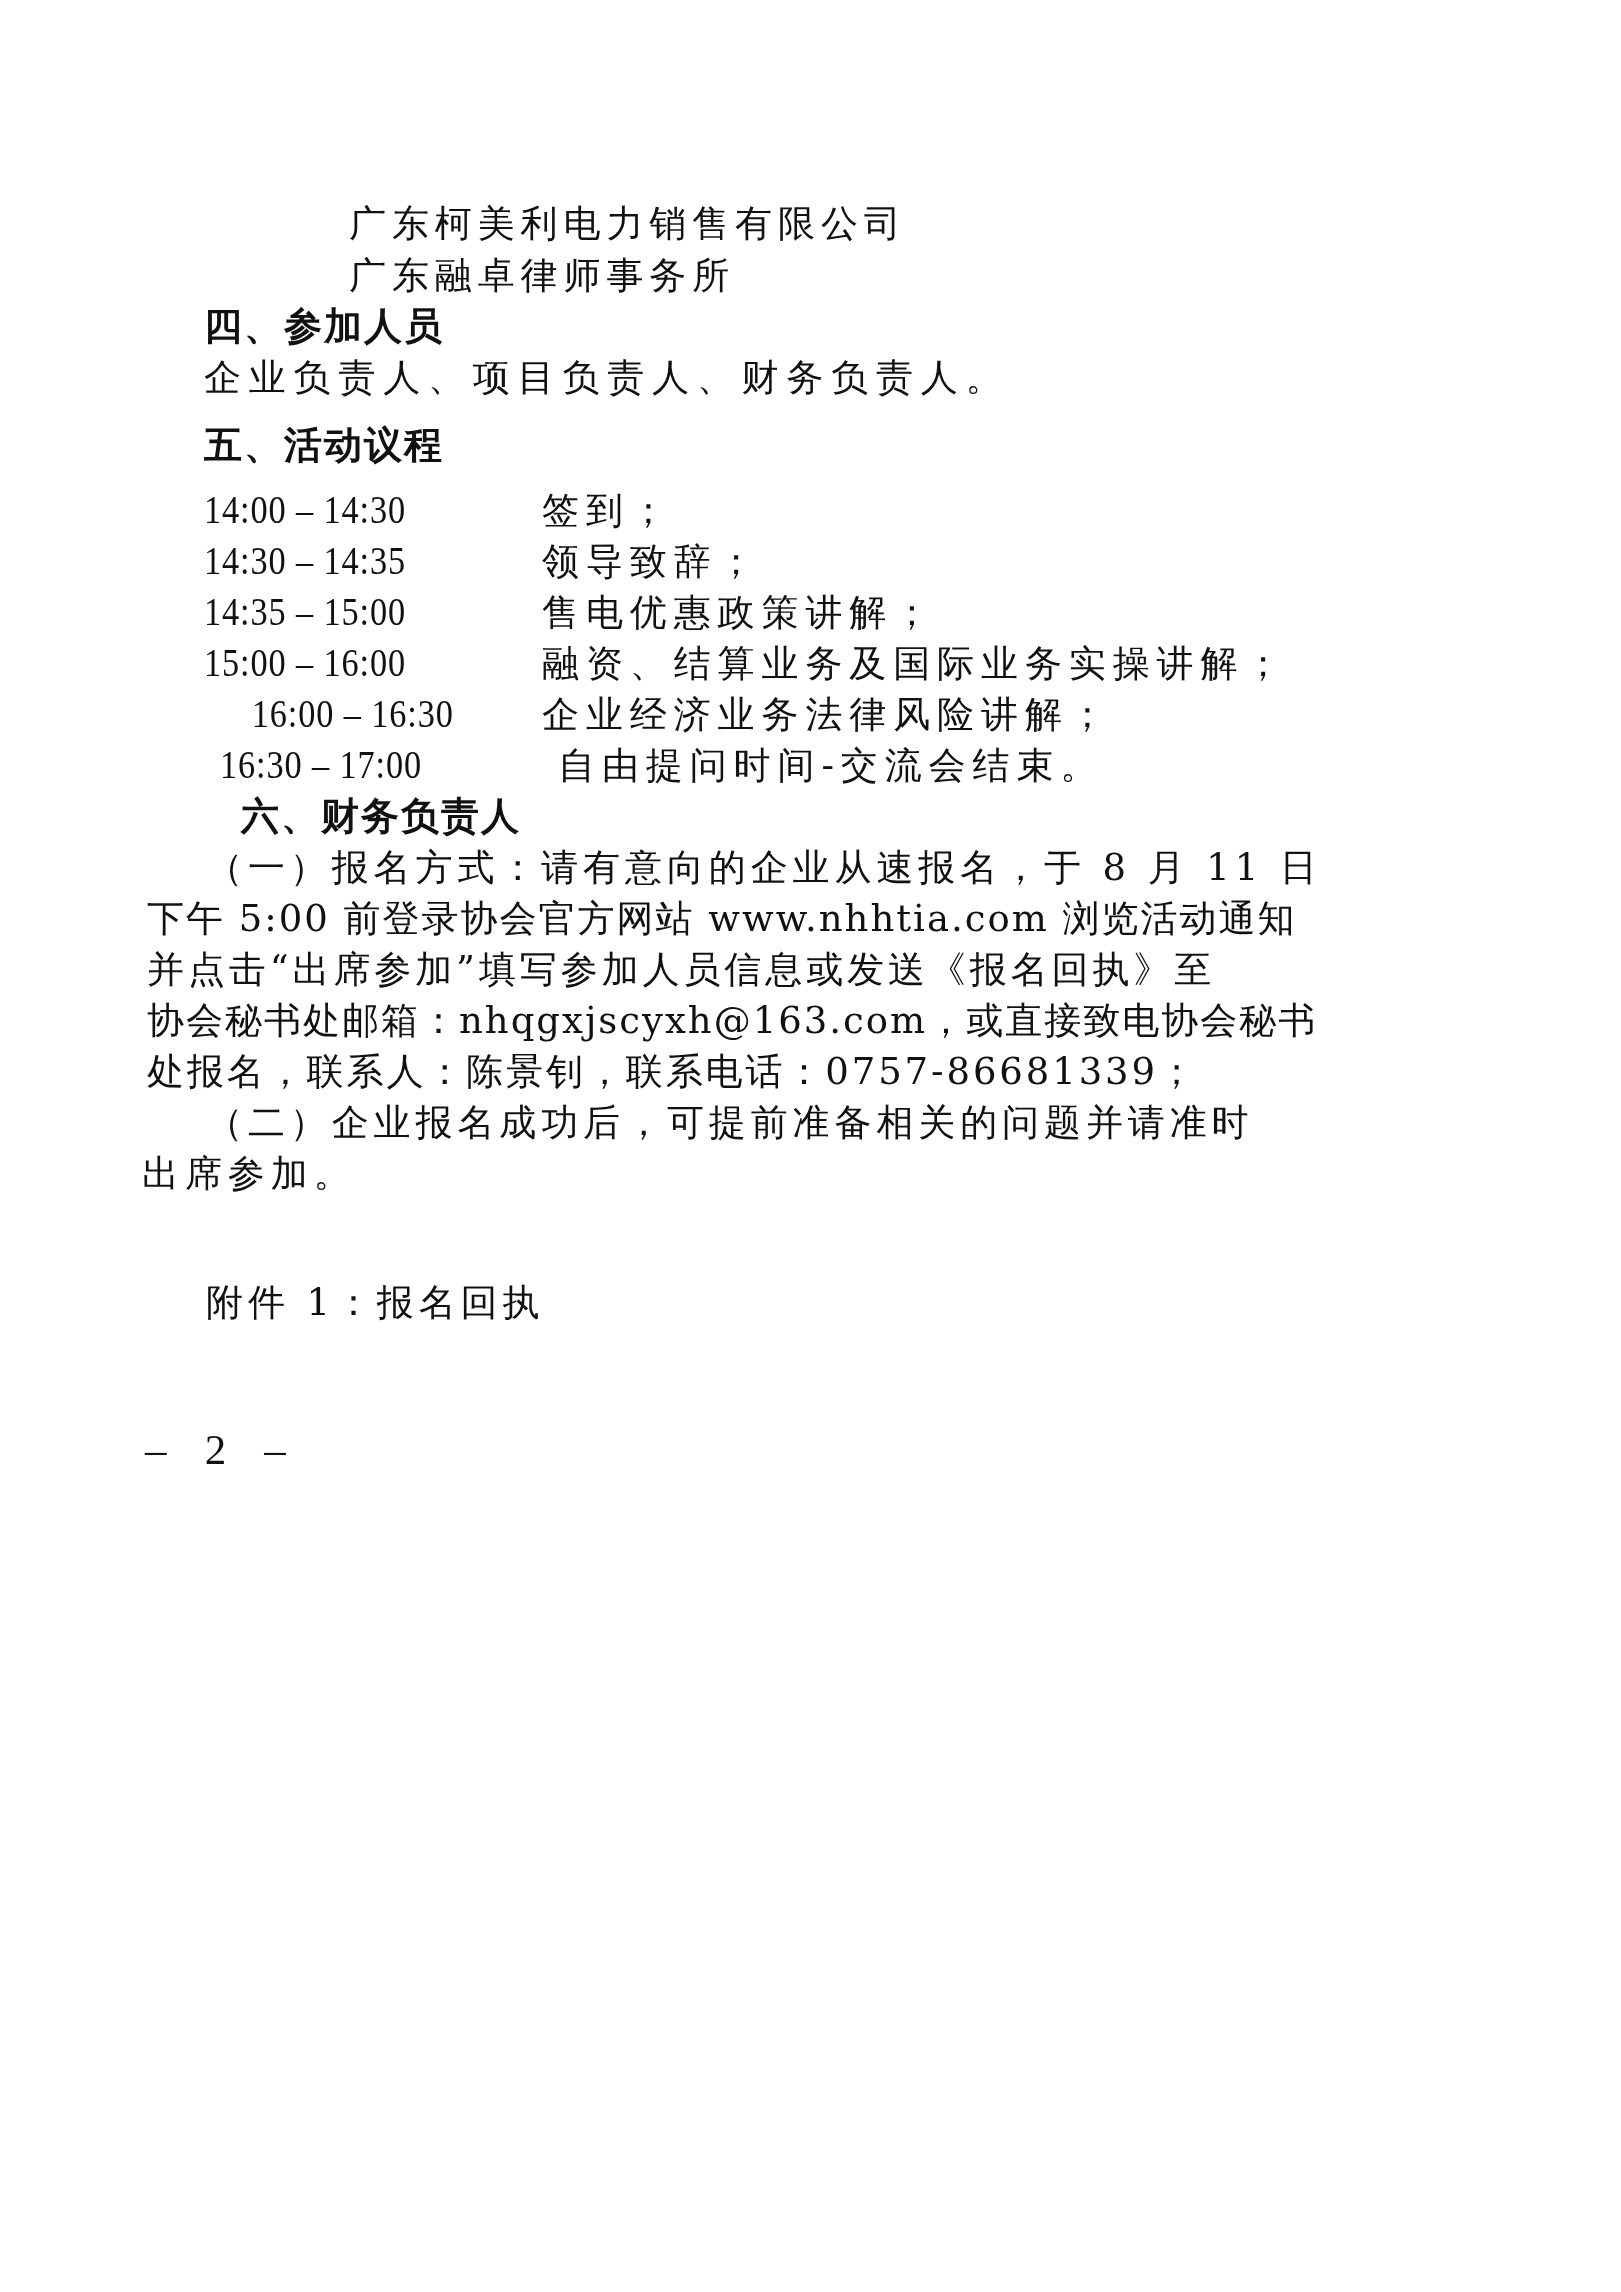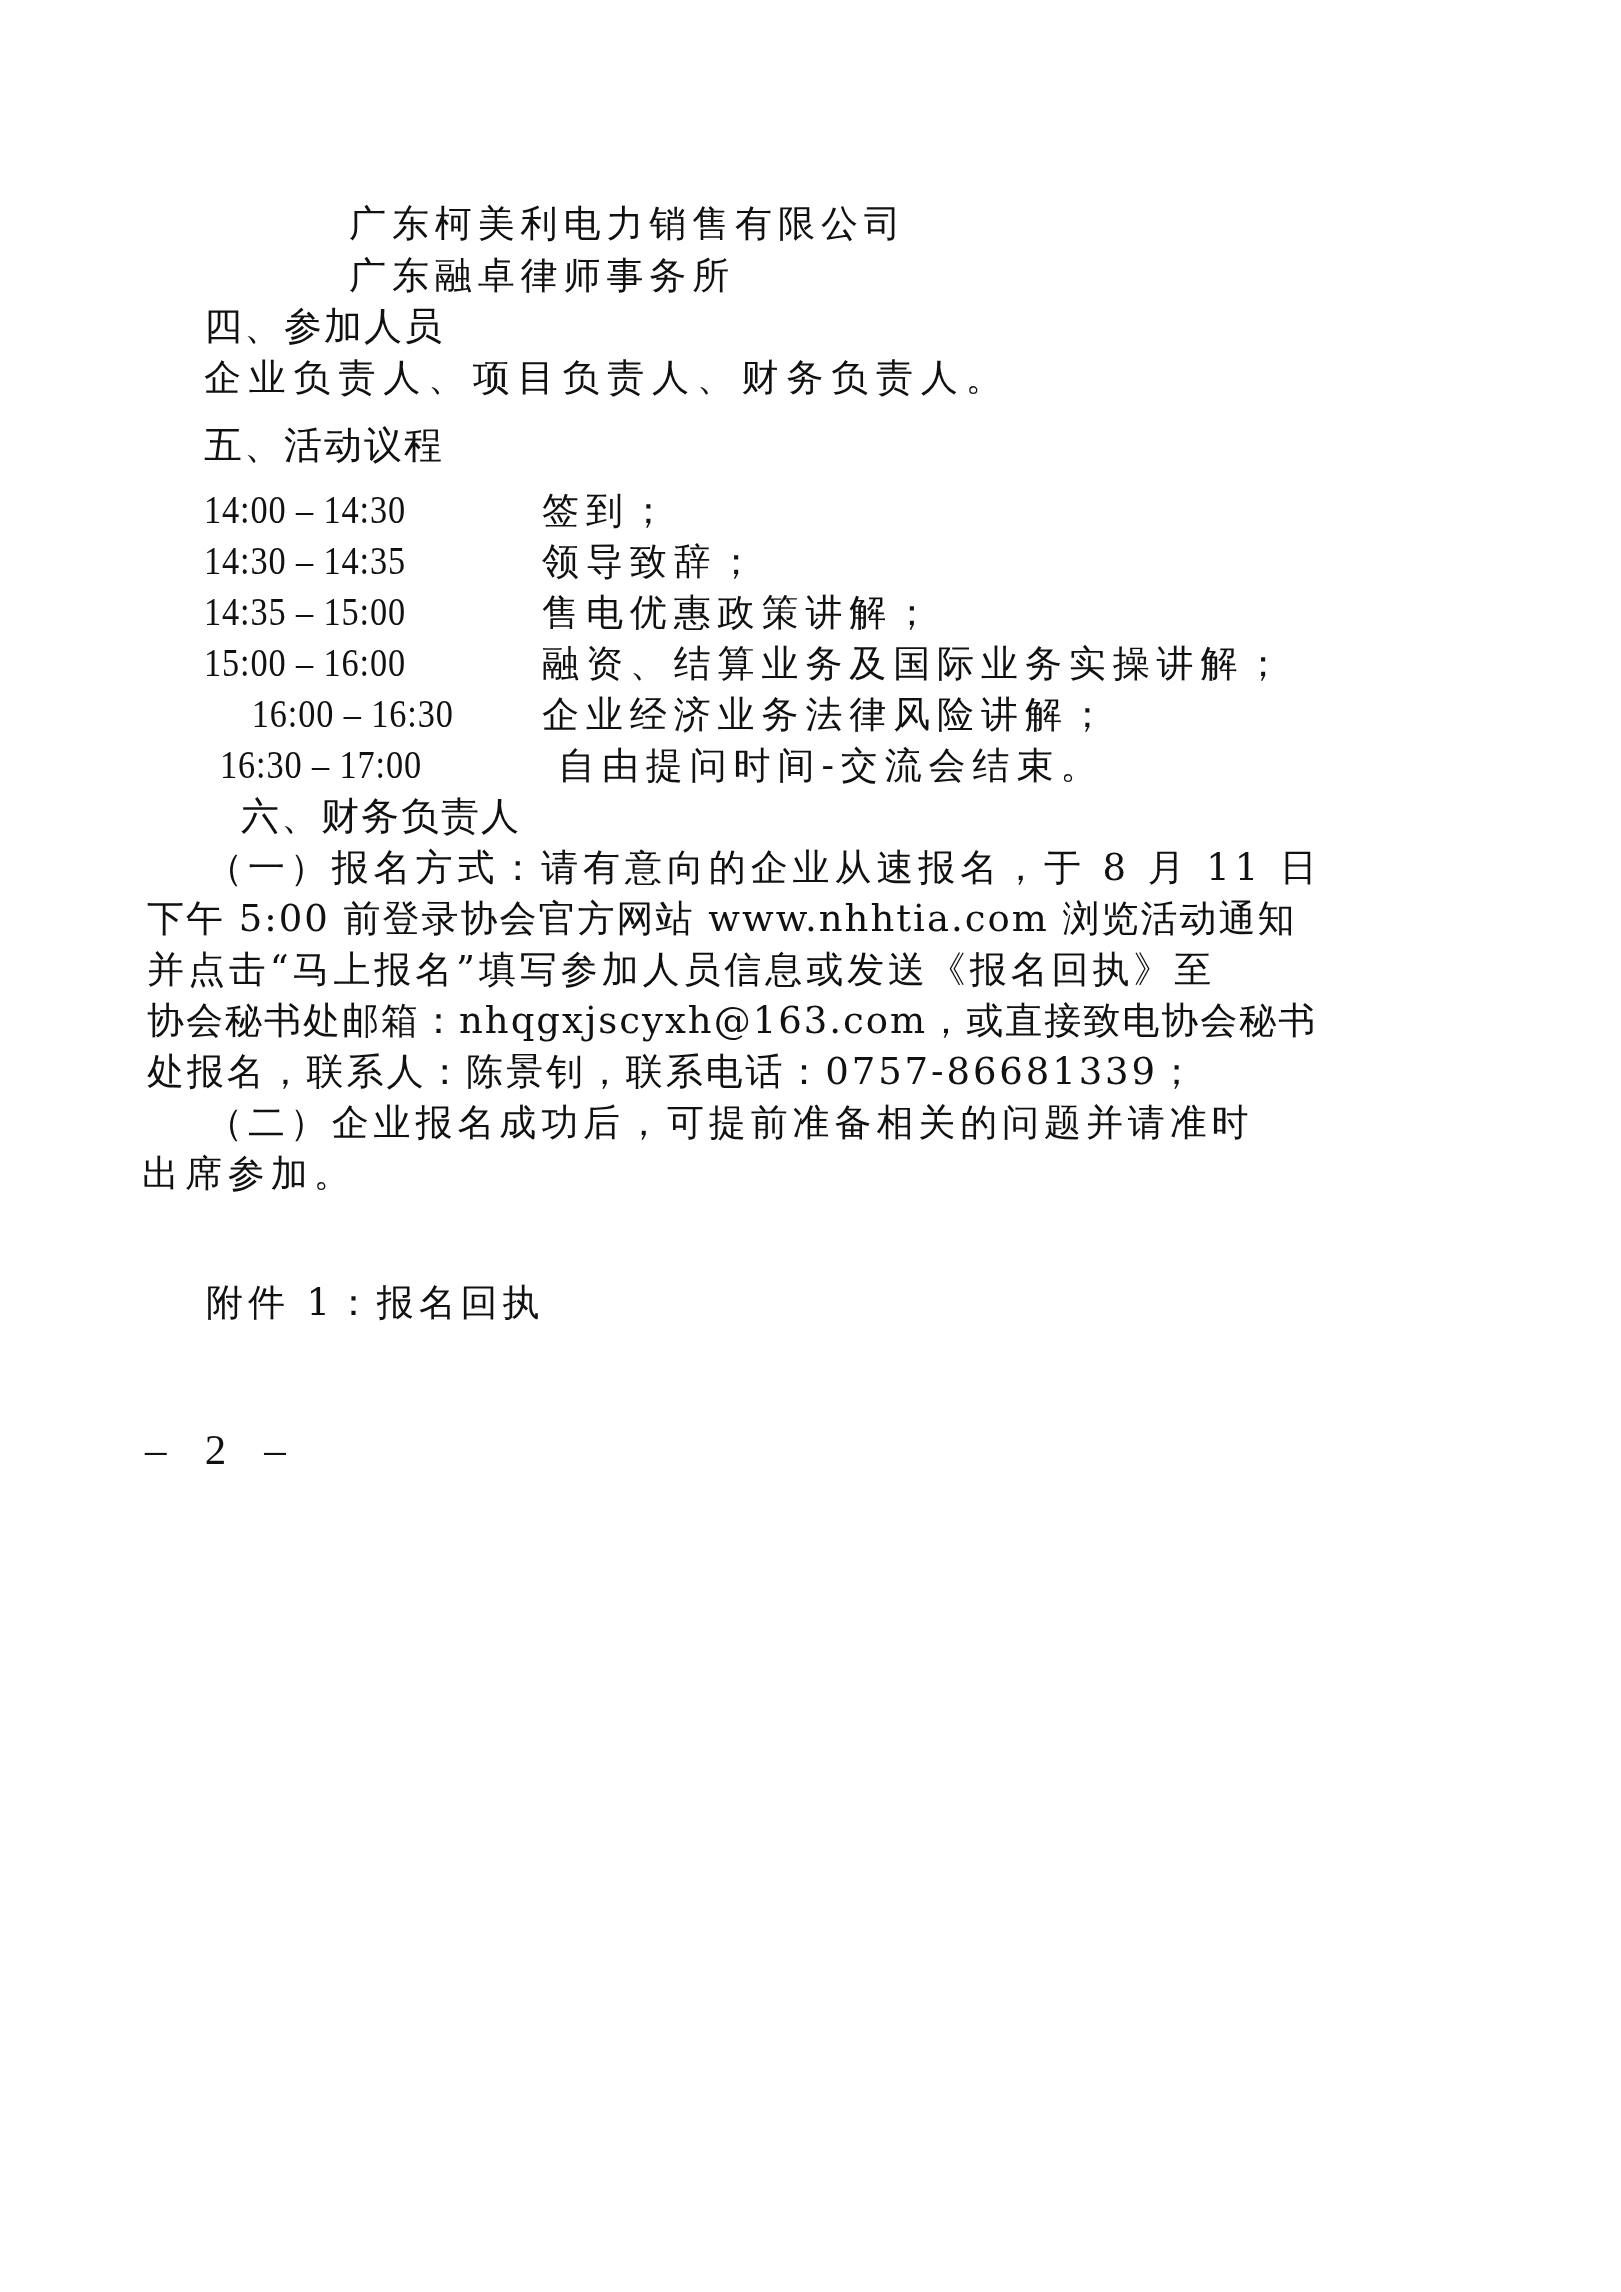--- a/index.html
+++ b/index.html
@@ -23,21 +23,21 @@
     }
     .line {
       position: absolute;
       white-space: nowrap;
       font-size: 37px;
       line-height: 45px;
       letter-spacing: 5.9px;
     }
     .heading {
       font-family: "DejaVu Sans", "Liberation Sans", sans-serif;
-      font-weight: normal;
+      font-weight: bold;
       font-size: 38px;
       letter-spacing: 2px;
       text-align: right;
     }
     .agenda-row {
       position: absolute;
       left: 306px;
       white-space: nowrap;
       font-size: 37px;
       line-height: 45px;
@@ -97,21 +97,21 @@
     <div class="agenda-row" style="left:220px; top:742px;">
       <span class="agenda-time">16:30 – 17:00</span><span class="agenda-item">自由提问时间-交流会结束。</span>
     </div>
   </div>
 
   <div class="line heading" style="left:241px; top:794px;">六、财务负责人</div>
 
   <div>
     <div class="line" style="left:206px; top:845px; letter-spacing:4.9px;">（一）报名方式：请有意向的企业从速报名，于 8 月 11 日</div>
     <div class="line" style="left:147px; top:896px; letter-spacing:2px;">下午 5:00 前登录协会官方网站 www.nhhtia.com 浏览活动通知</div>
-    <div class="line" style="left:147px; top:947px; letter-spacing:3.9px;">并点击“马上报名”填写参加人员信息或发送《报名回执》至</div>
+    <div class="line" style="left:147px; top:947px; letter-spacing:3.9px;">并点击“出席参加”填写参加人员信息或发送《报名回执》至</div>
     <div class="line" style="left:147px; top:998px; letter-spacing:2px;">协会秘书处邮箱：nhqgxjscyxh@163.com，或直接致电协会秘书</div>
     <div class="line" style="left:147px; top:1049px; letter-spacing:2.9px;">处报名，联系人：陈景钊，联系电话：0757-86681339；</div>
   </div>
 
   <div>
     <div class="line" style="left:206px; top:1100px; letter-spacing:4.9px;">（二）企业报名成功后，可提前准备相关的问题并请准时</div>
     <div class="line" style="left:142px; top:1151px; letter-spacing:5.9px;">出席参加。</div>
   </div>
 
   <div class="line" style="left:206px; top:1252px; letter-spacing:4.9px;margin-top:28px;">附件 1：报名回执</div>

